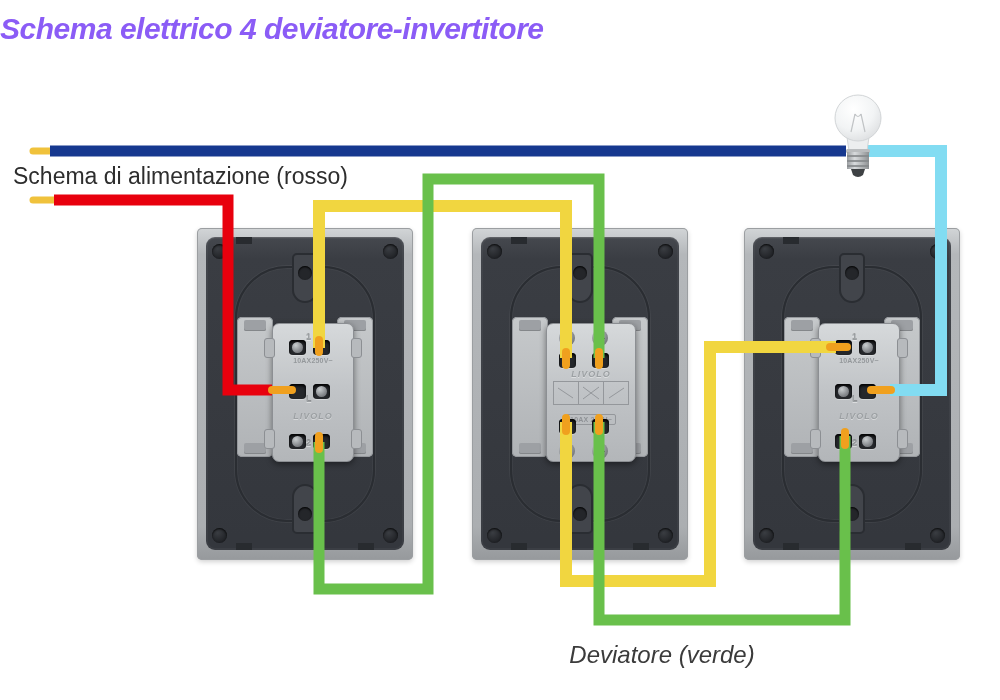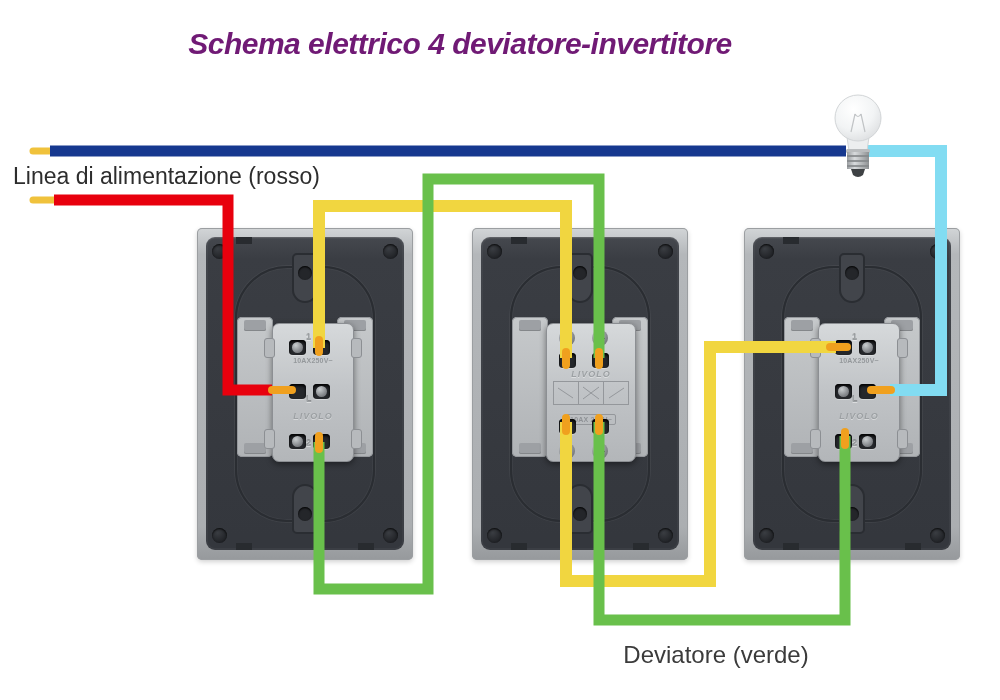--- a/index.html
+++ b/index.html
@@ -1,28 +1,28 @@
 <!DOCTYPE html>
 <html><head>
 <meta charset="utf-8">
 <style>
   html,body{margin:0;padding:0;background:#ffffff;}
   .canvas{position:relative;width:1000px;height:700px;background:#ffffff;overflow:hidden;
           font-family:"Liberation Sans", sans-serif;}
 
   
-  .title{position:absolute;left:0;top:27px;width:920px;text-align:center;
-         font:italic 700 30px/1.1 "Liberation Sans",sans-serif;color:#701a75;letter-spacing:-0.5px;}
+  .title{position:absolute;left:0;top:12px;width:920px;
+         font:italic 700 30px/1.1 "Liberation Sans",sans-serif;color:#8b5cf6;letter-spacing:-0.5px;}
   .line-label{position:absolute;font:400 23px/1.1 "Liberation Sans",sans-serif;color:#2d2d2d;}
   .neutral-label{left:57px;top:116px;}
   .power-label{left:13px;top:164px;}
   .bottom-label{position:absolute;top:642px;width:320px;text-align:center;
                 font:400 24px/1.1 "Liberation Sans",sans-serif;color:#3b3b3b;}
   .invertitore-label{left:243px;}
-  .deviatore-label{left:556px;}
+  .deviatore-label{left:502px;font-style:italic;}
 
   
   .switch{position:absolute;width:216px;height:332px;}
   .switch-1{left:197px;top:228px;}
   .switch-2{left:472px;top:228px;}
   .switch-3{left:744px;top:228px;}
   .sw-frame{position:absolute;inset:0;border-radius:5px;
             background:linear-gradient(180deg,#d2d5d7,#b4b7ba 8%,#abaeb1 90%,#96999c);
             box-shadow:inset 0 0 0 1px #9b9ea1, 0 2px 5px rgba(0,0,0,0.18);}
   .sw-plate{position:absolute;left:9px;top:9px;width:198px;height:313px;border-radius:9px;
@@ -95,21 +95,21 @@
   
   .wires{position:absolute;left:0;top:0;z-index:5;}
   .bulb{position:absolute;left:830px;top:92px;width:56px;height:88px;z-index:6;}
 </style>
 </head>
 <body>
 
 <div class="canvas">
 
   <div class="title">Schema elettrico 4 deviatore-invertitore</div>
-  <div class="line-label power-label">Linea di alimentazione (rosso)</div>
+  <div class="line-label power-label">Schema di alimentazione (rosso)</div>
 
   <div class="switch switch-1">
     <div class="sw-frame"></div>
     <div class="sw-plate">
       <div class="sw-screw scr-tl"></div>
       <div class="sw-screw scr-tr"></div>
       <div class="sw-screw scr-bl"></div>
       <div class="sw-screw scr-br"></div>
       <div class="sw-notch ntc-t1"></div>
       <div class="sw-notch ntc-b1"></div>

